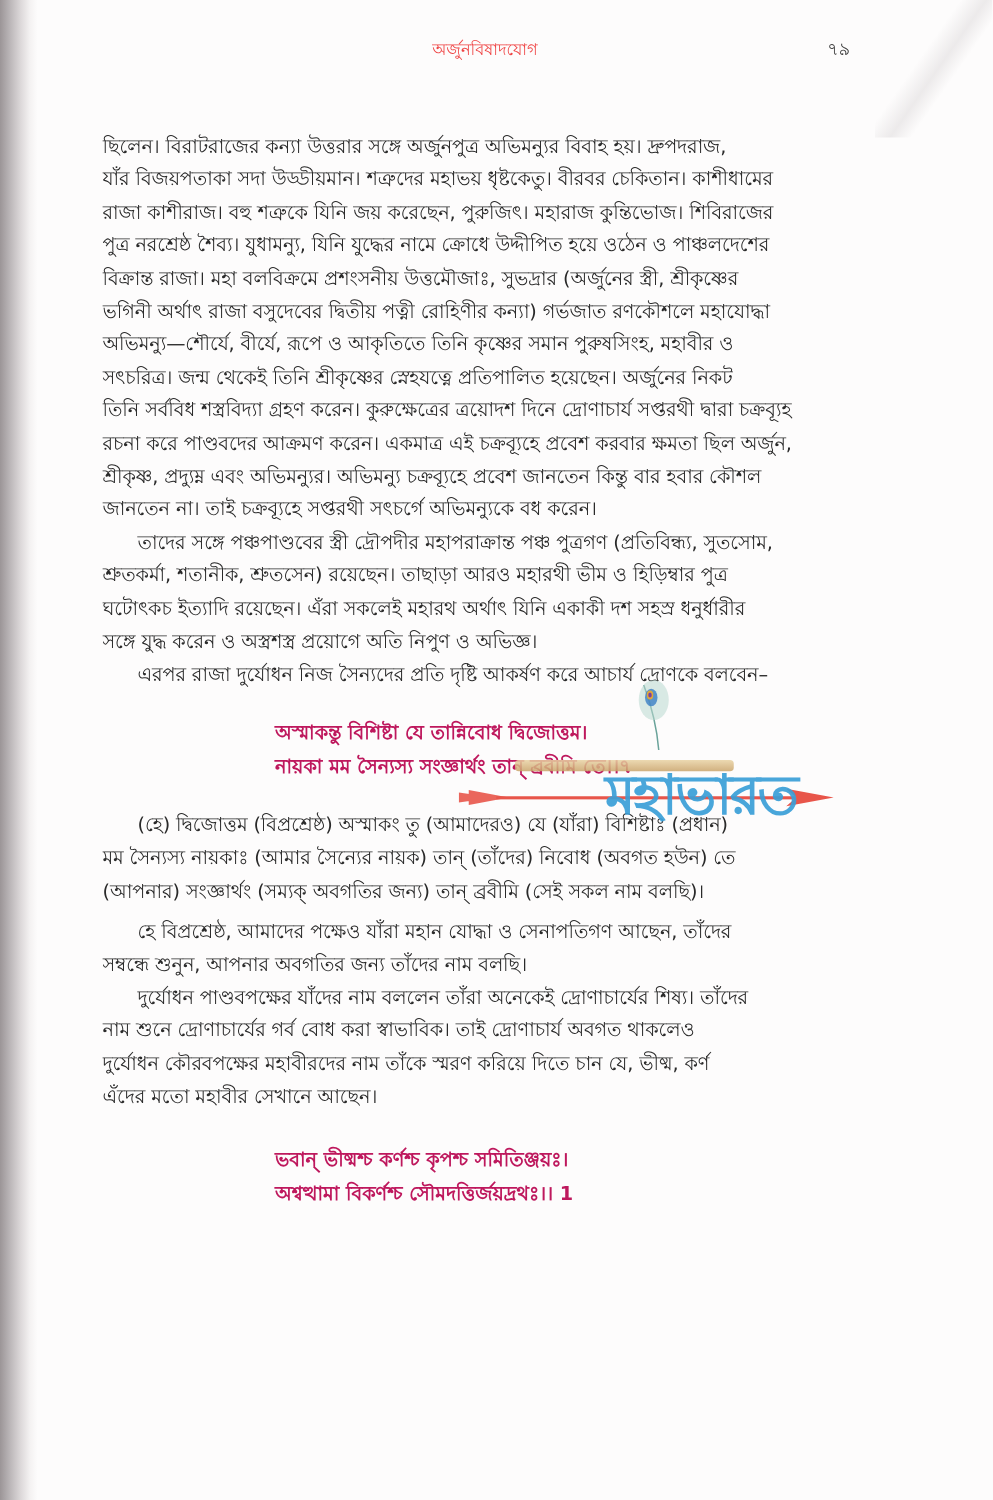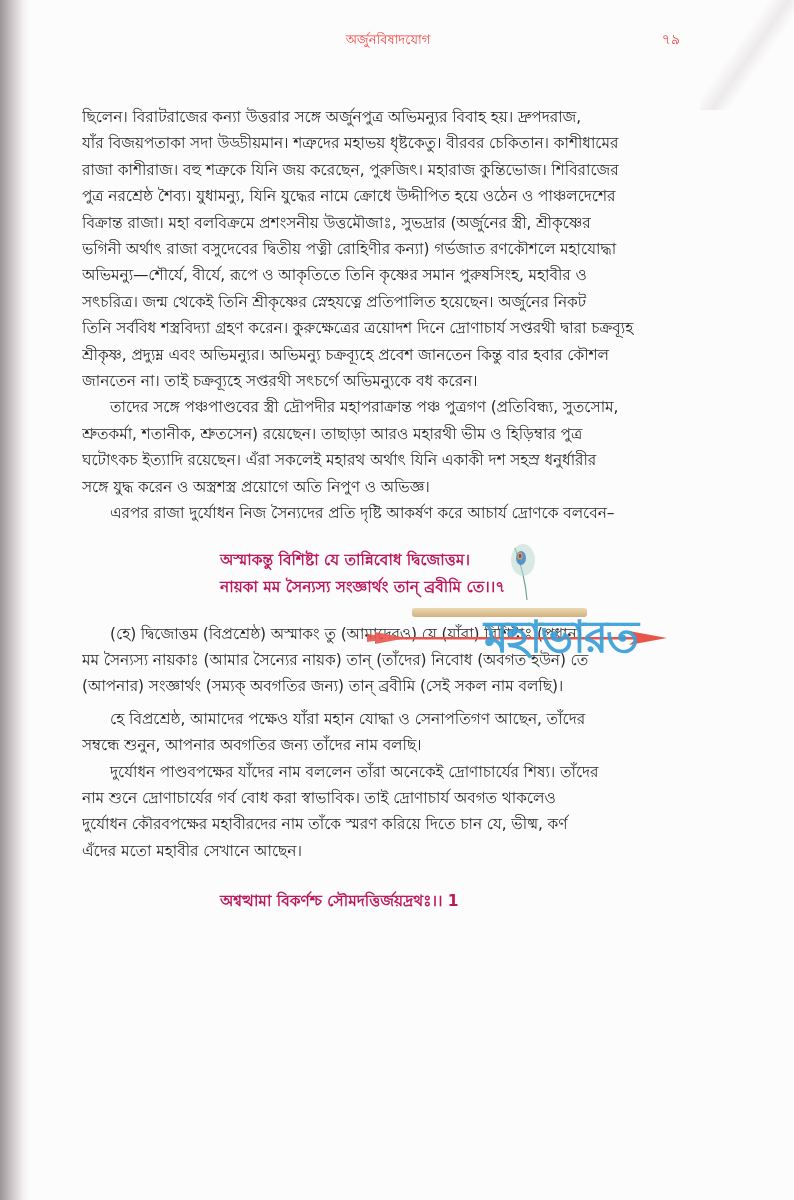--- a/index.html
+++ b/index.html
@@ -22,21 +22,21 @@
     position: absolute; left: 82px; top: 0; width: 612px; height: 1200px;
   }
   .running-header {
     position: absolute; top: 26px; left: 0; width: 612px; height: 24px;
   }
   .header-title {
     position: absolute; left: 0; width: 612px; text-align: center;
     font-size: 13px; color: #ef4444; top: 4px;
   }
   .page-number {
-    position: absolute; right: 14px; top: 2px; font-size: 14px; color: #ef4444;
+    position: absolute; right: 14px; top: 2px; font-size: 14px; color: #404040;
   }
   .body-text {
     position: absolute; top: 80px; left: 0; width: 612px; margin-top: 24px;
   }
   .para {
     font-size: 15.4px; line-height: 26.4px; text-align: justify;
     text-align-last: left; letter-spacing: -0.1px;
   }
   .para .line { display: block; white-space: nowrap; overflow: hidden; }
   .verse {
@@ -87,20 +87,21 @@
     <div class="para">
       <span class="line">ছিলেন। বিরাটরাজের কন্যা উত্তরার সঙ্গে অর্জুনপুত্র অভিমন্যুর বিবাহ হয়। দ্রুপদরাজ,</span>
       <span class="line">যাঁর বিজয়পতাকা সদা উড্ডীয়মান। শত্রুদের মহাভয় ধৃষ্টকেতু। বীরবর চেকিতান। কাশীধামের</span>
       <span class="line">রাজা কাশীরাজ। বহু শত্রুকে যিনি জয় করেছেন, পুরুজিৎ। মহারাজ কুন্তিভোজ। শিবিরাজের</span>
       <span class="line">পুত্র নরশ্রেষ্ঠ শৈব্য। যুধামন্যু, যিনি যুদ্ধের নামে ক্রোধে উদ্দীপিত হয়ে ওঠেন ও পাঞ্চলদেশের</span>
       <span class="line">বিক্রান্ত রাজা। মহা বলবিক্রমে প্রশংসনীয় উত্তমৌজাঃ, সুভদ্রার (অর্জুনের স্ত্রী, শ্রীকৃষ্ণের</span>
       <span class="line">ভগিনী অর্থাৎ রাজা বসুদেবের দ্বিতীয় পত্নী রোহিণীর কন্যা) গর্ভজাত রণকৌশলে মহাযোদ্ধা</span>
       <span class="line">অভিমন্যু—শৌর্যে, বীর্যে, রূপে ও আকৃতিতে তিনি কৃষ্ণের সমান পুরুষসিংহ, মহাবীর ও</span>
       <span class="line">সৎচরিত্র। জন্ম থেকেই তিনি শ্রীকৃষ্ণের স্নেহযত্নে প্রতিপালিত হয়েছেন। অর্জুনের নিকট</span>
       <span class="line">তিনি সর্ববিধ শস্ত্রবিদ্যা গ্রহণ করেন। কুরুক্ষেত্রের ত্রয়োদশ দিনে দ্রোণাচার্য সপ্তরথী দ্বারা চক্রব্যূহ</span>
+      <span class="line">রচনা করে পাণ্ডবদের আক্রমণ করেন। একমাত্র এই চক্রব্যূহে প্রবেশ করবার ক্ষমতা ছিল অর্জুন,</span>
       <span class="line">শ্রীকৃষ্ণ, প্রদ্যুম্ন এবং অভিমন্যুর। অভিমন্যু চক্রব্যূহে প্রবেশ জানতেন কিন্তু বার হবার কৌশল</span>
       <span class="line">জানতেন না। তাই চক্রব্যূহে সপ্তরথী সৎচর্গে অভিমন্যুকে বধ করেন।</span>
     </div>
 
     <div class="para">
       <span class="line" style="padding-left:28px">তাদের সঙ্গে পঞ্চপাণ্ডবের স্ত্রী দ্রৌপদীর মহাপরাক্রান্ত পঞ্চ পুত্রগণ (প্রতিবিন্ধ্য, সুতসোম,</span>
       <span class="line">শ্রুতকর্মা, শতানীক, শ্রুতসেন) রয়েছেন। তাছাড়া আরও মহারথী ভীম ও হিড়িম্বার পুত্র</span>
       <span class="line">ঘটোৎকচ ইত্যাদি রয়েছেন। এঁরা সকলেই মহারথ অর্থাৎ যিনি একাকী দশ সহস্র ধনুর্ধারীর</span>
       <span class="line">সঙ্গে যুদ্ধ করেন ও অস্ত্রশস্ত্র প্রয়োগে অতি নিপুণ ও অভিজ্ঞ।</span>
     </div>
@@ -134,20 +135,21 @@
     <div class="para">
       <span class="line" style="padding-left:28px">দুর্যোধন পাণ্ডবপক্ষের যাঁদের নাম বললেন তাঁরা অনেকেই দ্রোণাচার্যের শিষ্য। তাঁদের</span>
       <span class="line">নাম শুনে দ্রোণাচার্যের গর্ব বোধ করা স্বাভাবিক। তাই দ্রোণাচার্য অবগত থাকলেও</span>
       <span class="line">দুর্যোধন কৌরবপক্ষের মহাবীরদের নাম তাঁকে স্মরণ করিয়ে দিতে চান যে, ভীষ্ম, কর্ণ</span>
       <span class="line">এঁদের মতো মহাবীর সেখানে আছেন।</span>
     </div>
 
     <div class="gap-md" style="height:24px"></div>
 
     <div class="verse">
+      <span class="line">ভবান্ ভীষ্মশ্চ কর্ণশ্চ কৃপশ্চ সমিতিঞ্জয়ঃ।</span>
       <span class="line">অশ্বত্থামা বিকর্ণশ্চ সৌমদত্তির্জয়দ্রথঃ।। 1</span>
     </div>
 
   </div>
 
   <div class="watermark">
     <svg class="wm-feather" viewBox="0 0 40 62">
       <path d="M20 60 Q18 35 8 8" stroke="#6aa39a" stroke-width="1.2" fill="none"></path>
       <ellipse cx="16" cy="20" rx="12" ry="16" fill="#b9d8d0" opacity="0.55"></ellipse>
       <ellipse cx="14" cy="18" rx="5" ry="7" fill="#3a7ec4" opacity="0.8"></ellipse>

